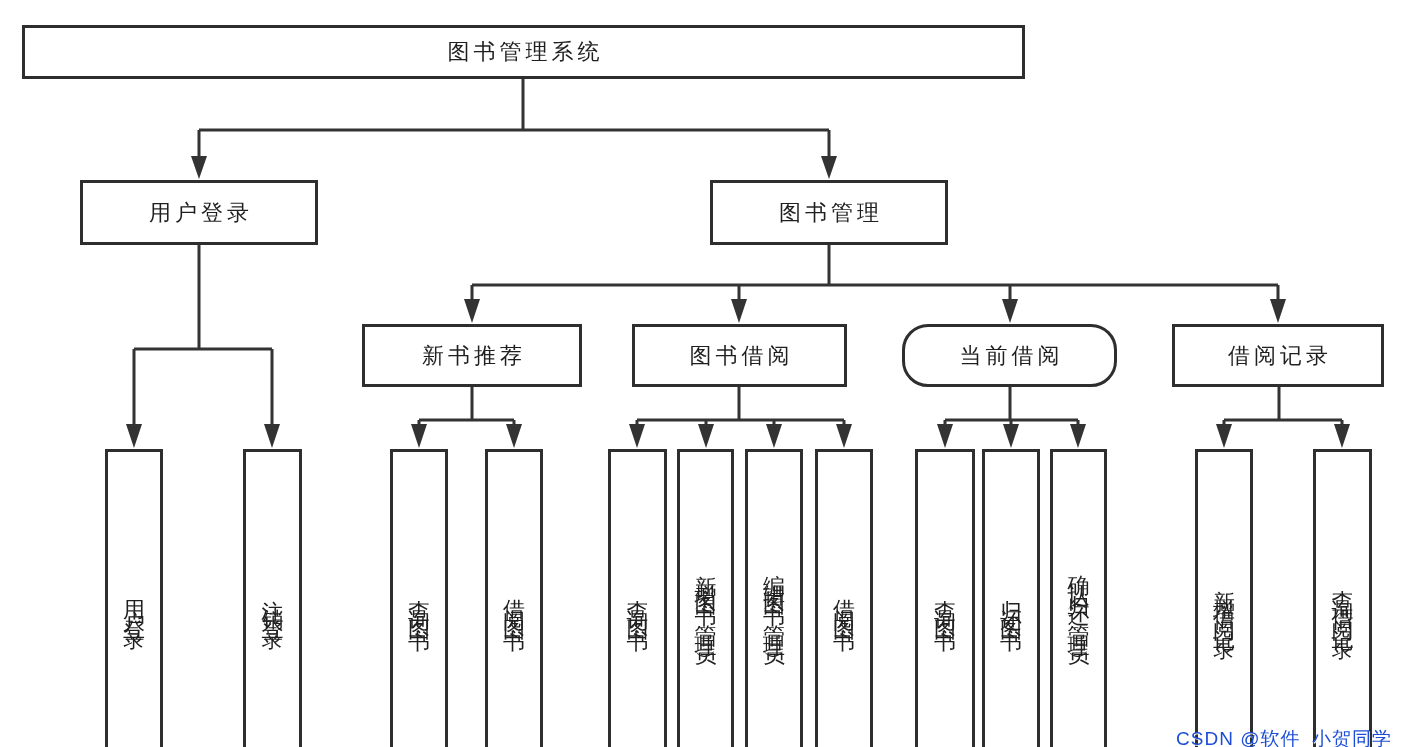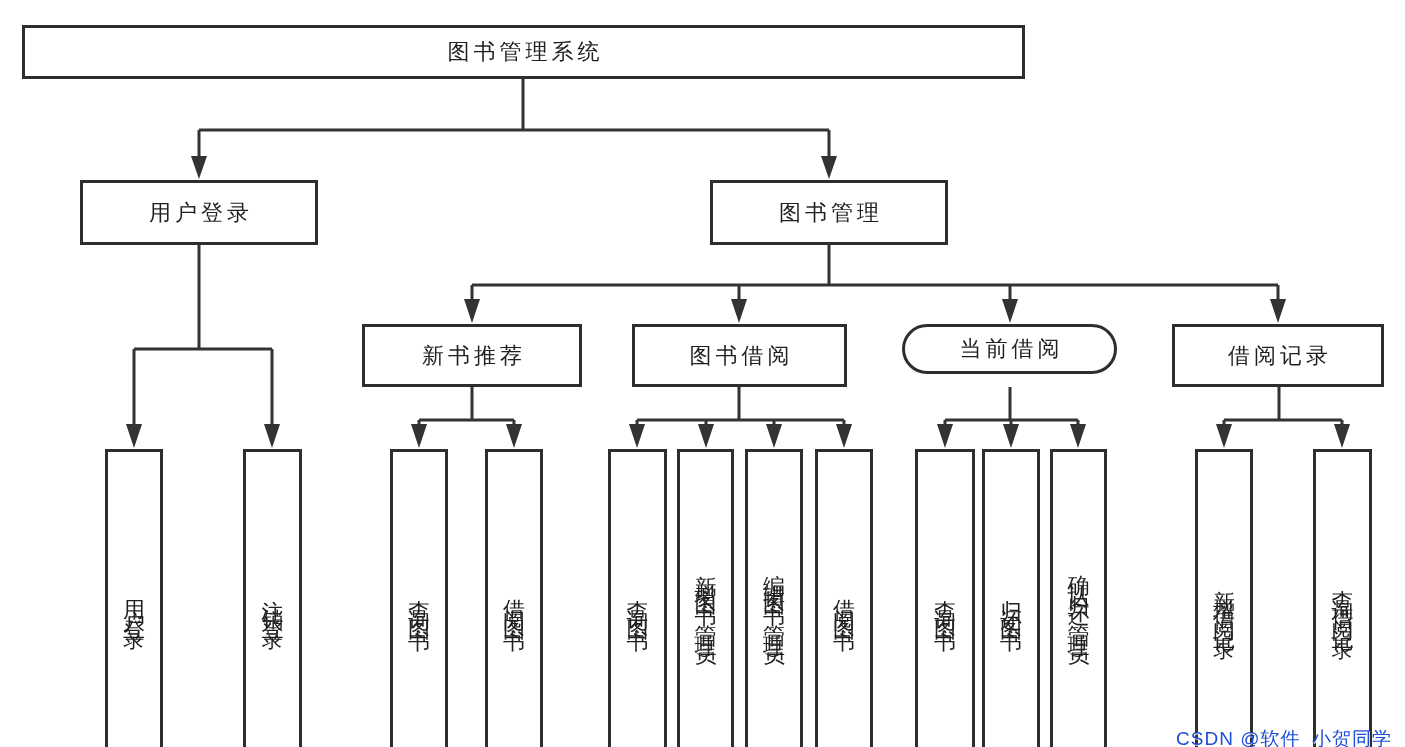--- a/index.html
+++ b/index.html
@@ -92,21 +92,21 @@
     </g>
   </svg>
 
   <div class="node" style="left:22px;top:13px;width:1003px;height:54px;">图书管理系统</div>
 
   <div class="node" style="left:80px;top:168px;width:238px;height:65px;">用户登录</div>
   <div class="node" style="left:710px;top:168px;width:238px;height:65px;">图书管理</div>
 
   <div class="node" style="left:362px;top:312px;width:220px;height:63px;">新书推荐</div>
   <div class="node" style="left:632px;top:312px;width:215px;height:63px;text-align:center;">图书借阅</div>
-  <div class="node" style="left:902px;top:312px;width:215px;height:50px;border-radius:26px;">当前借阅</div>
+  <div class="node" style="left:902px;top:312px;width:215px;height:63px;border-radius:26px;">当前借阅</div>
   <div class="node" style="left:1172px;top:312px;width:212px;height:63px;">借阅记录</div>
 
   <div class="node vnode" style="left:105px;top:437px;width:58px;height:305px;">
     <span class="vtext">用户登录</span>
   </div>
   <div class="node vnode" style="left:243px;top:437px;width:59px;height:305px;">
     <span class="vtext">注销登录</span>
   </div>
 
   <div class="node vnode" style="left:390px;top:437px;width:58px;height:305px;">

